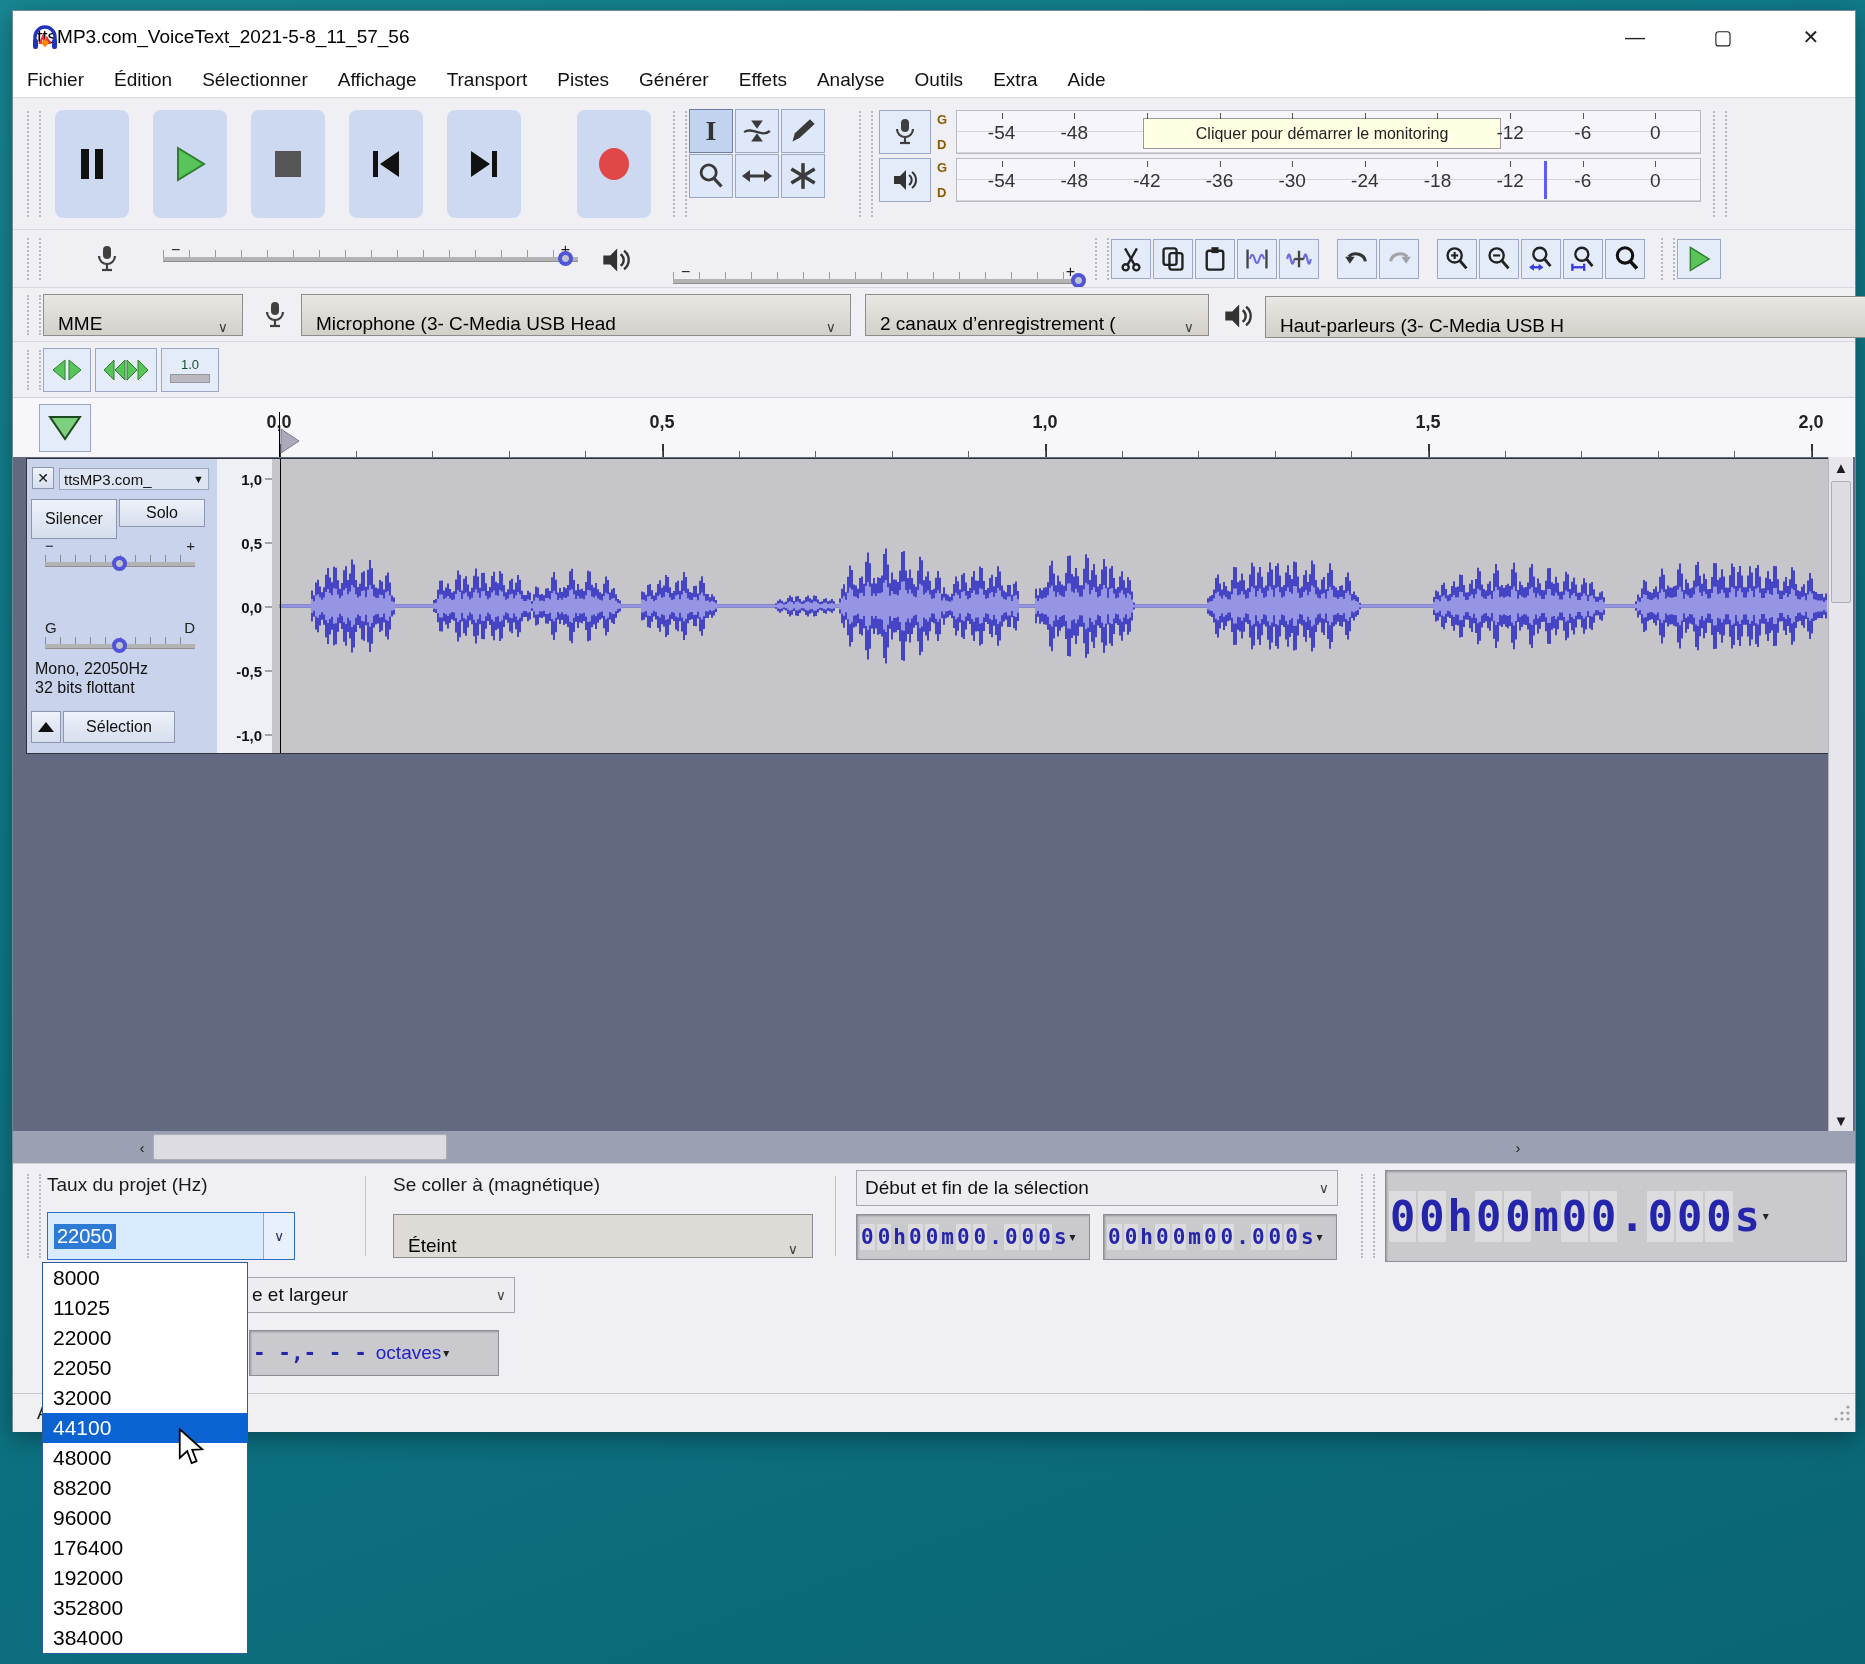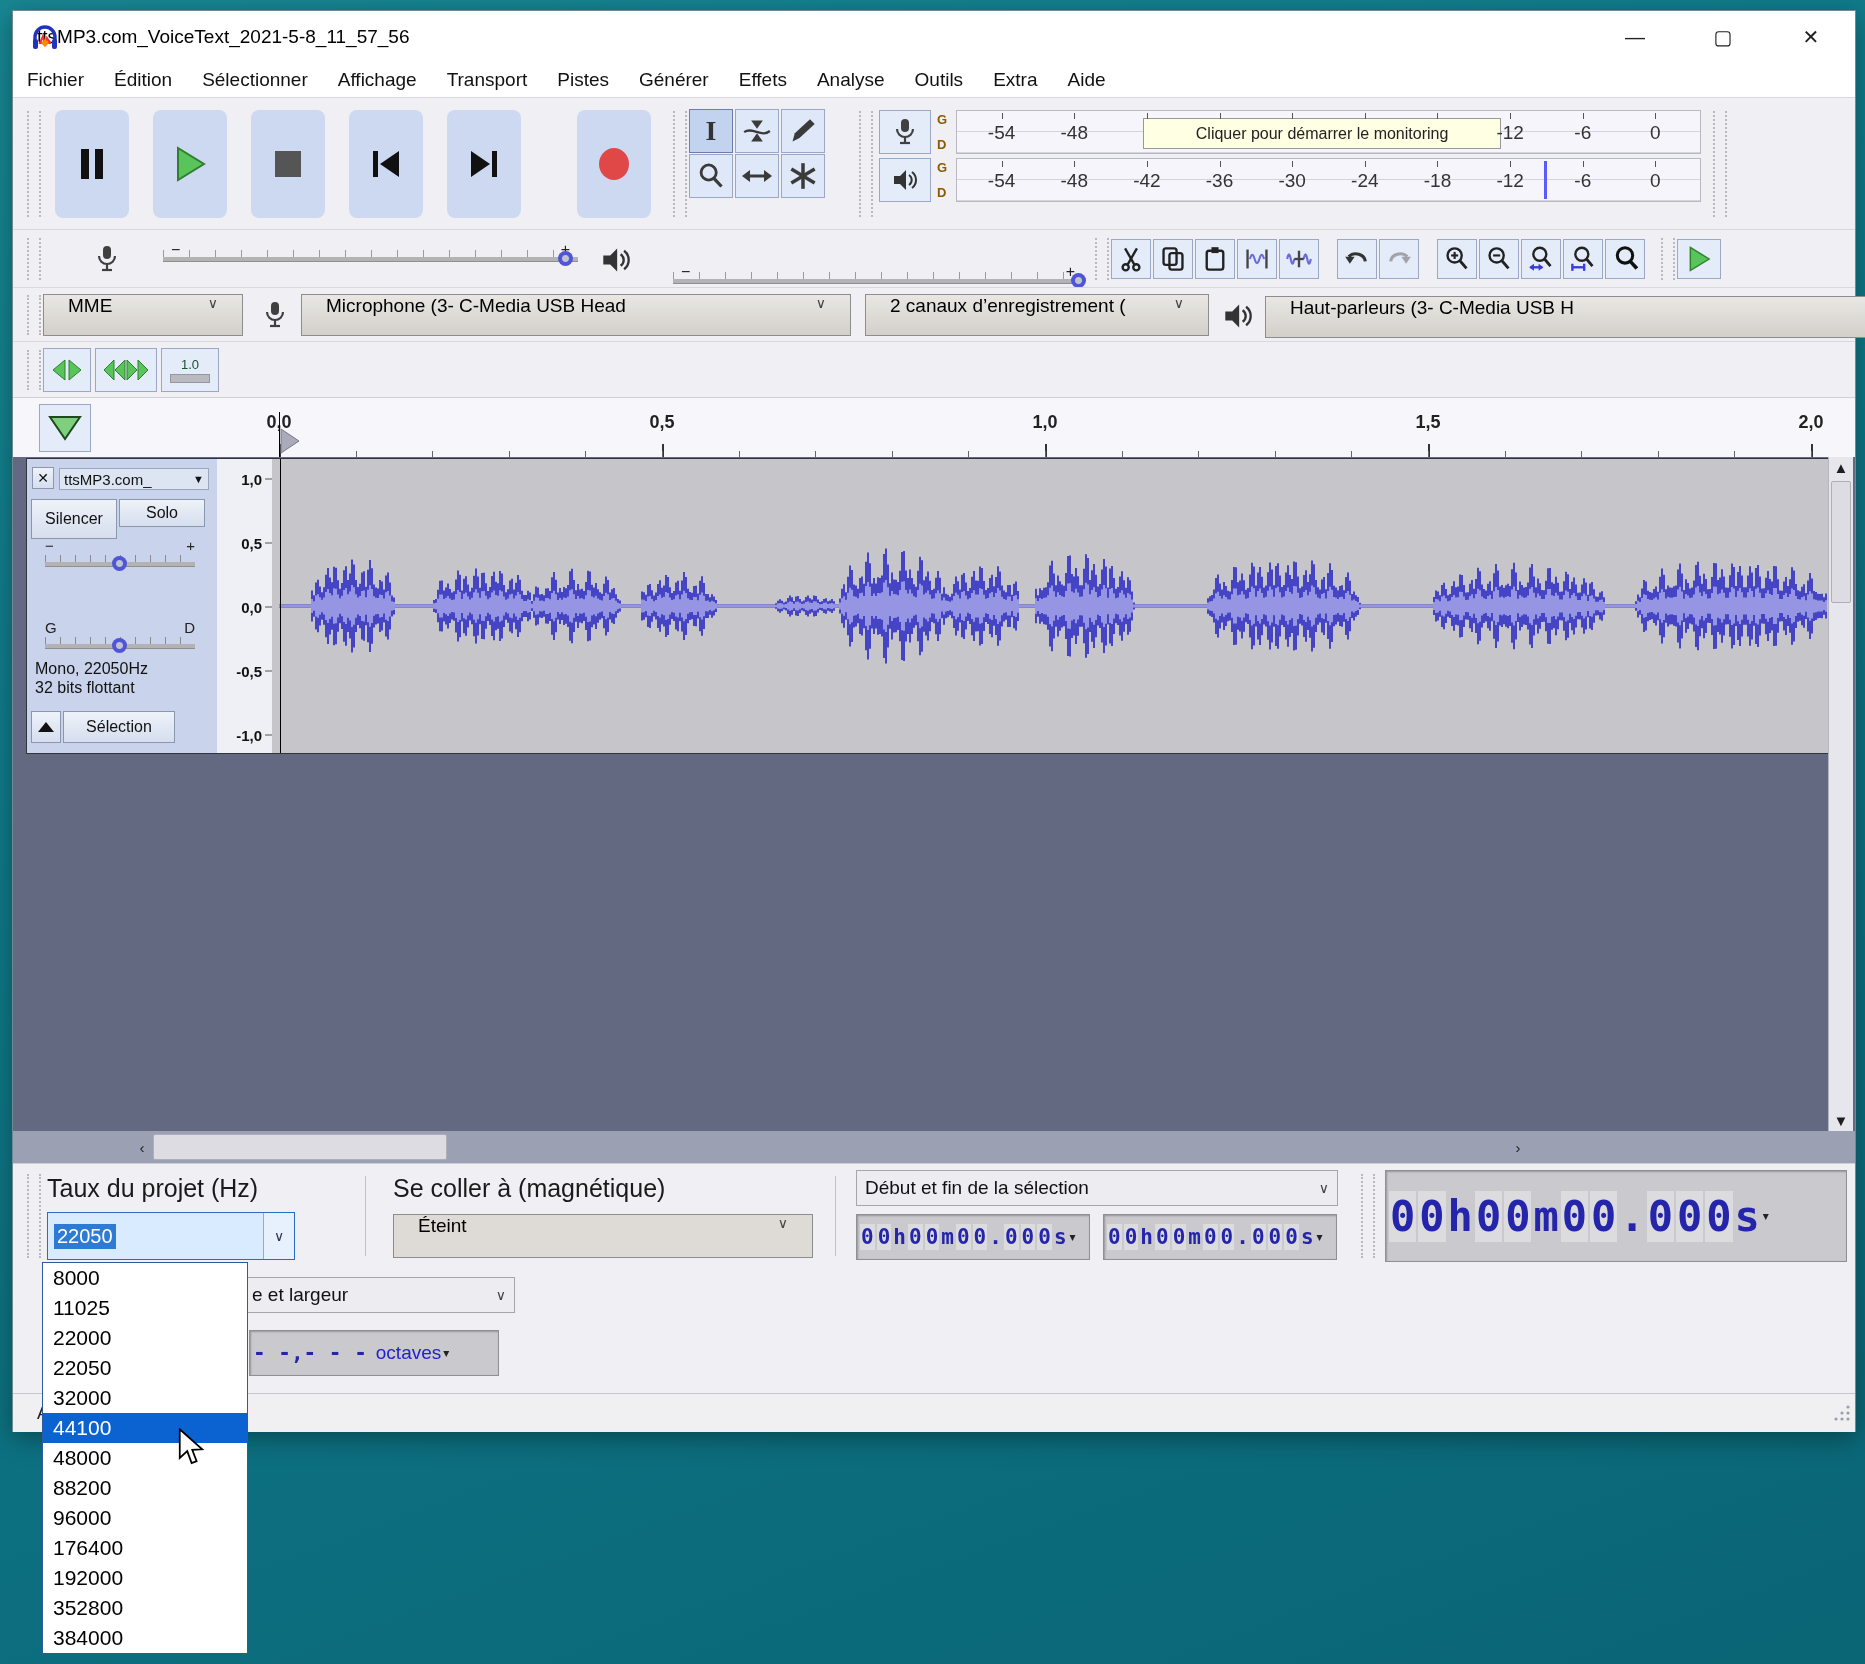--- a/index.html
+++ b/index.html
@@ -36,22 +36,22 @@
            display:flex;align-items:center;justify-content:center;white-space:nowrap;}
   
   .hslider{position:relative;}
   .groove{position:absolute;left:0;right:0;top:50%;height:4px;margin-top:-2px;background:#b3b3b3;border-bottom:1px solid #8f8f8f;}
   .ticks{position:absolute;left:0;right:0;top:50%;height:7px;margin-top:-9px;
          background:repeating-linear-gradient(90deg,#9a9aa2 0 1px,transparent 1px 26px);}
   .thumb{position:absolute;top:50%;width:15px;height:15px;margin:-8px 0 0 -8px;border-radius:50%;
          background:radial-gradient(circle at 50% 50%, #bfc3cf 0 3px, #4f54d8 4px 7px, #3a3fb4 8px);}
   .mm{font-size:16px;color:#222;position:absolute;top:-7px;}
   
-  .dcombo{background:linear-gradient(#e9e7e3,#d3d0ca);border:1px solid #8d8d8d;display:flex;align-items:flex-start;
-          padding:0 24px;font-size:19px;box-sizing:border-box;color:#000;}
+  .dcombo{background:linear-gradient(#e9e7e3,#d3d0ca);border:1px solid #8d8d8d;display:flex;align-items:flex-end;
+          padding:0 14px;font-size:19px;box-sizing:border-box;color:#000;}
   .dcombo .chev{margin-left:auto;font-size:14px;color:#444;}
   
   .timeline{background:#f7f7fb;border-top:1px solid #d0d0d8;}
   .tl-num{position:absolute;top:14px;transform:translateX(-50%);font-size:18px;font-weight:bold;color:#222;}
   .tl-major{position:absolute;bottom:0;width:2px;height:14px;background:#333;}
   .tl-minor{position:absolute;bottom:0;width:1px;height:7px;background:#666;}
   
   .trackarea{background:#626981;}
   .track{position:absolute;border:1px solid #30343f;background:#c9d4ec;box-sizing:border-box;}
   .tp-btn{background:linear-gradient(#eef2f9,#d6deee);border:1px solid #8b97ad;box-sizing:border-box;
@@ -59,21 +59,21 @@
   .vruler{position:absolute;background:#eff0f6;border-right:1px solid #9aa0ae;}
   .vr-num{position:absolute;right:10px;transform:translateY(-50%);font-size:15px;font-weight:bold;color:#111;}
   .vr-tick{position:absolute;right:0;width:7px;height:1px;background:#555;transform:translateY(-50%);}
   
   .hscroll{background:#9ba0b2;display:flex;align-items:center;}
   .sc-arrow{font-size:15px;color:#1e1e1e;width:22px;text-align:center;}
   .sc-thumb{height:24px;background:#dcdce2;border:1px solid #aeaeb6;border-radius:2px;}
   .vscroll{position:absolute;background:#e6e6ec;border-left:1px solid #b5b5bf;}
   
   .selbar{background:#f0f0f4;border-top:1px solid #cfcfd7;}
-  .sb-label{position:absolute;font-size:25px;color:#1a1a1a;white-space:nowrap;}
+  .sb-label{position:absolute;font-size:19px;color:#1a1a1a;white-space:nowrap;}
   .sb-sep{position:absolute;width:1px;background:#c2c2ca;}
   .combo-rate{position:absolute;background:#d9ecff;border:1px solid #2a6bc4;display:flex;align-items:center;box-sizing:border-box;}
   .combo-rate .val{margin-left:6px;font-size:20px;background:#2e7bd6;color:#fff;padding:1px 3px;}
   .combo-rate .btn{margin-left:auto;width:30px;align-self:stretch;border-left:1px solid #7fb0e8;background:#e6f1fd;
                    display:flex;align-items:center;justify-content:center;color:#335;font-size:14px;}
   .seltype{position:absolute;background:#ececf1;border:1px solid #a5a5ad;display:flex;align-items:center;
            padding:0 8px;font-size:19px;box-sizing:border-box;}
   .timefield{position:absolute;background:#c9c9ce;border:1px solid #8f8f97;box-shadow:inset 1px 1px 2px rgba(0,0,0,.25);
              display:flex;align-items:center;padding:0 2px;box-sizing:border-box;}
   .tf-digit{font-family:"DejaVu Sans Mono",monospace;font-weight:bold;color:#2525ac;background:#dcdcdf;

